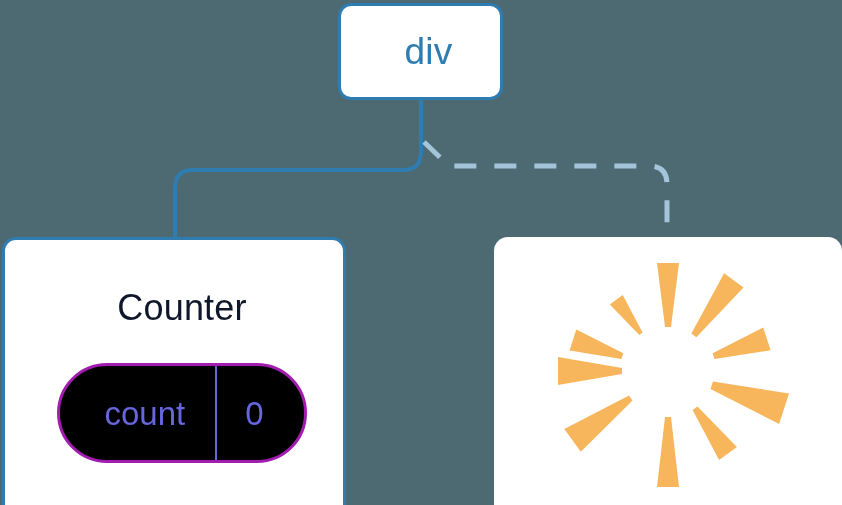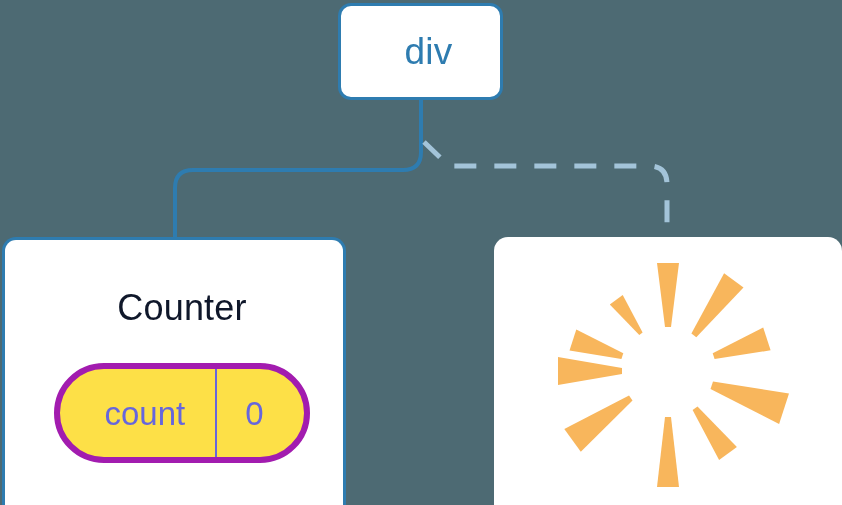--- a/index.html
+++ b/index.html
@@ -80,23 +80,23 @@
     margin-top: 50px;
     letter-spacing: 0.2px;
   }
 
   
   .state-pill {
     margin-top: 37px;
     height: 100px;
     display: flex;
     align-items: stretch;
-    border: 6px solid #a21caf;
+    border: 3px solid #a21caf;
     border-radius: 50px;
-    background: #fde047;
+    background: #000000;
     box-sizing: border-box;
     overflow: hidden;
   }
   .state-pill .pill-key,
   .state-pill .pill-val {
     display: flex;
     align-items: center;
     justify-content: center;
     color: #6666dd;
     font-size: 33px;

